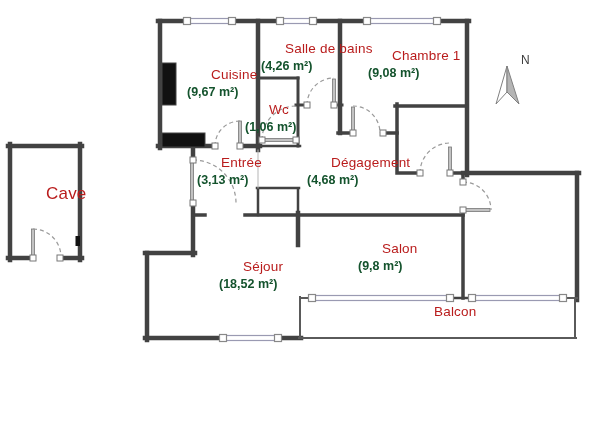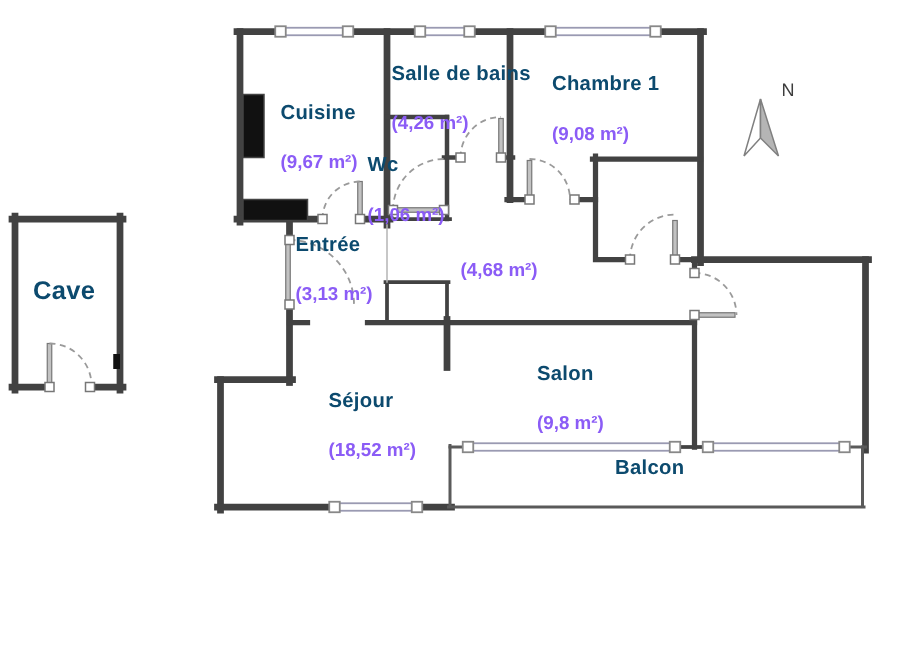--- a/index.html
+++ b/index.html
@@ -1,21 +1,21 @@
 <!DOCTYPE html>
 <html><head>
 <meta charset="utf-8">
 <style>
   html,body{margin:0;padding:0;background:#fff;}
   .plan{position:relative;width:600px;height:440px;background:#ffffff;
         font-family:"Liberation Sans",sans-serif;overflow:hidden;}
   .plan svg{position:absolute;left:0;top:0;}
   .room-label{position:absolute;white-space:nowrap;line-height:16px;}
-  .room-name{display:block;font-weight:bold;font-size:13.5px;color:#0c4a6e;letter-spacing:.2px;}
-  .room-area{display:block;font-weight:bold;font-size:12.5px;color:#8b5cf6;margin-top:17px;}
+  .room-name{display:block;font-weight:normal;font-size:13.5px;color:#b91c1c;letter-spacing:.2px;padding-left:24px;}
+  .room-area{display:block;font-weight:bold;font-size:12.5px;color:#14532d;margin-top:1px;}
   .compass-label{position:absolute;font-size:12px;color:#3d3d3d;font-weight:normal;}
 </style>
 </head>
 <body>
 
 <div class="plan">
 
   <svg width="600" height="440" viewBox="0 0 600 440">
 
     <g stroke="#424242" stroke-width="4.5" fill="none" stroke-linecap="square">
@@ -167,20 +167,21 @@
   </div>
   <div class="room-label" style="left:245px;top:102px">
     <span class="room-name">Wc</span>
     <span class="room-area">(1,06 m²)</span>
   </div>
   <div class="room-label" style="left:197px;top:155px">
     <span class="room-name">Entrée</span>
     <span class="room-area">(3,13 m²)</span>
   </div>
   <div class="room-label" style="left:307px;top:155px">
+    <span class="room-name">Dégagement</span>
     <span class="room-area">(4,68 m²)</span>
   </div>
   <div class="room-label" style="left:358px;top:241px">
     <span class="room-name">Salon</span>
     <span class="room-area">(9,8 m²)</span>
   </div>
   <div class="room-label" style="left:219px;top:259px">
     <span class="room-name">Séjour</span>
     <span class="room-area">(18,52 m²)</span>
   </div>

